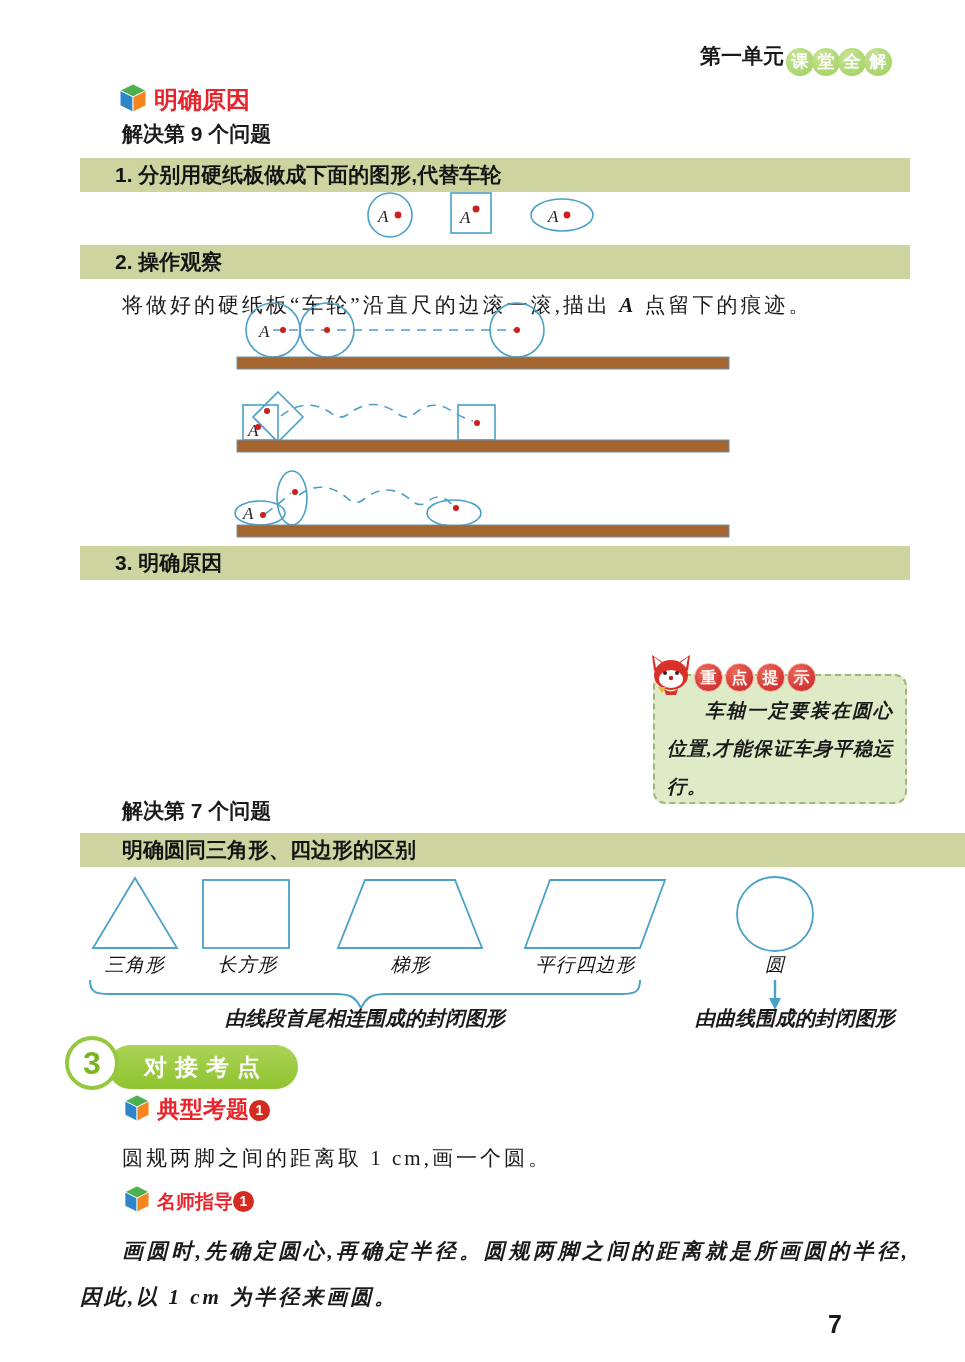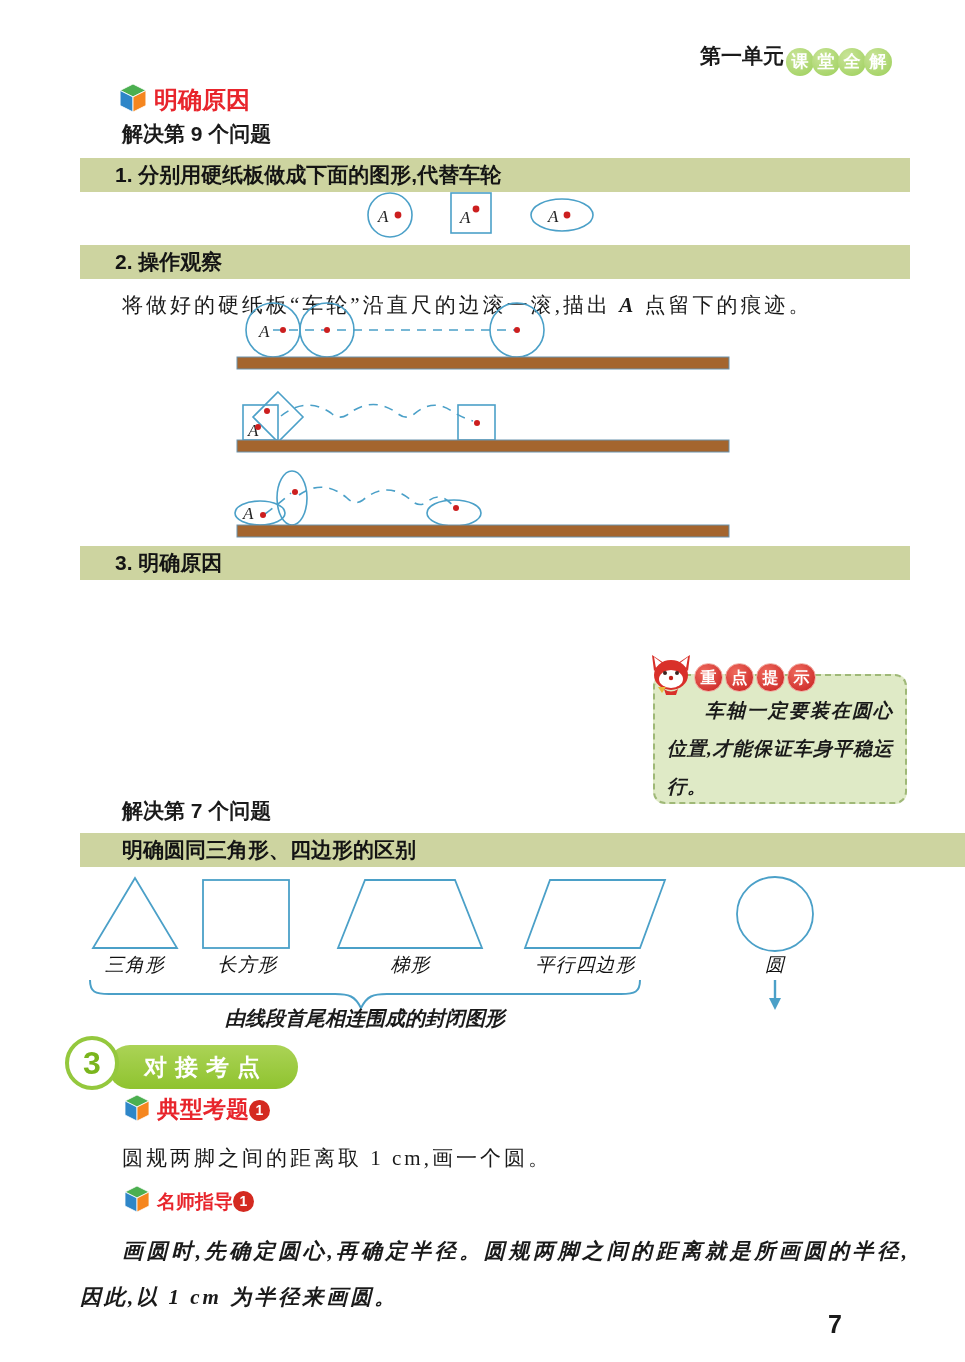--- a/index.html
+++ b/index.html
@@ -152,20 +152,21 @@
   <div class="abs shape-label" style="left:528px;top:952px;width:115px;">平行四边形</div>
   <div class="abs shape-label" style="left:755px;top:952px;width:40px;">圆</div>
 
   <svg class="abs" style="left:85px;top:978px;" width="820" height="34" viewBox="0 0 820 34">
     <path d="M5,2 C5,14 10,16 24,16 L250,16 C264,16 270,18 276,30 C282,18 288,16 302,16 L536,16 C550,16 555,14 555,2" fill="none" stroke="#4ba0c8" stroke-width="2"></path>
     <line x1="690" y1="2" x2="690" y2="22" stroke="#4ba0c8" stroke-width="2.4"></line>
     <polygon points="684,20 696,20 690,32" fill="#4ba0c8"></polygon>
   </svg>
 
   <div class="abs kai" style="left:200px;top:1005px;width:330px;text-align:center;font-size:20px;font-weight:600;">由线段首尾相连围成的封闭图形</div>
+  <div class="abs kai" style="left:680px;top:1005px;width:230px;text-align:center;font-size:20px;font-weight:600;">由曲线围成的封闭图形</div>
 
   <div class="abs" style="left:108px;top:1045px;height:44px;line-height:44px;padding:0 30px 0 36px;
        background:linear-gradient(#abd356,#8fc32f);border-radius:22px;color:#fff;
        font-family:'Liberation Sans',sans-serif;font-weight:bold;font-size:23px;letter-spacing:8px;">对接考点</div>
   <div class="abs" style="left:65px;top:1036px;width:54px;height:54px;border-radius:50%;background:#fff;
        border:4px solid #94c83d;box-sizing:border-box;text-align:center;line-height:46px;
        font-family:'Liberation Sans',sans-serif;font-weight:bold;font-size:32px;color:#7ab51d;">3</div>
 
   <div class="abs" style="left:125px;top:1094px;">
     <svg class="cube" width="24" height="26" viewBox="0 0 24 26">

